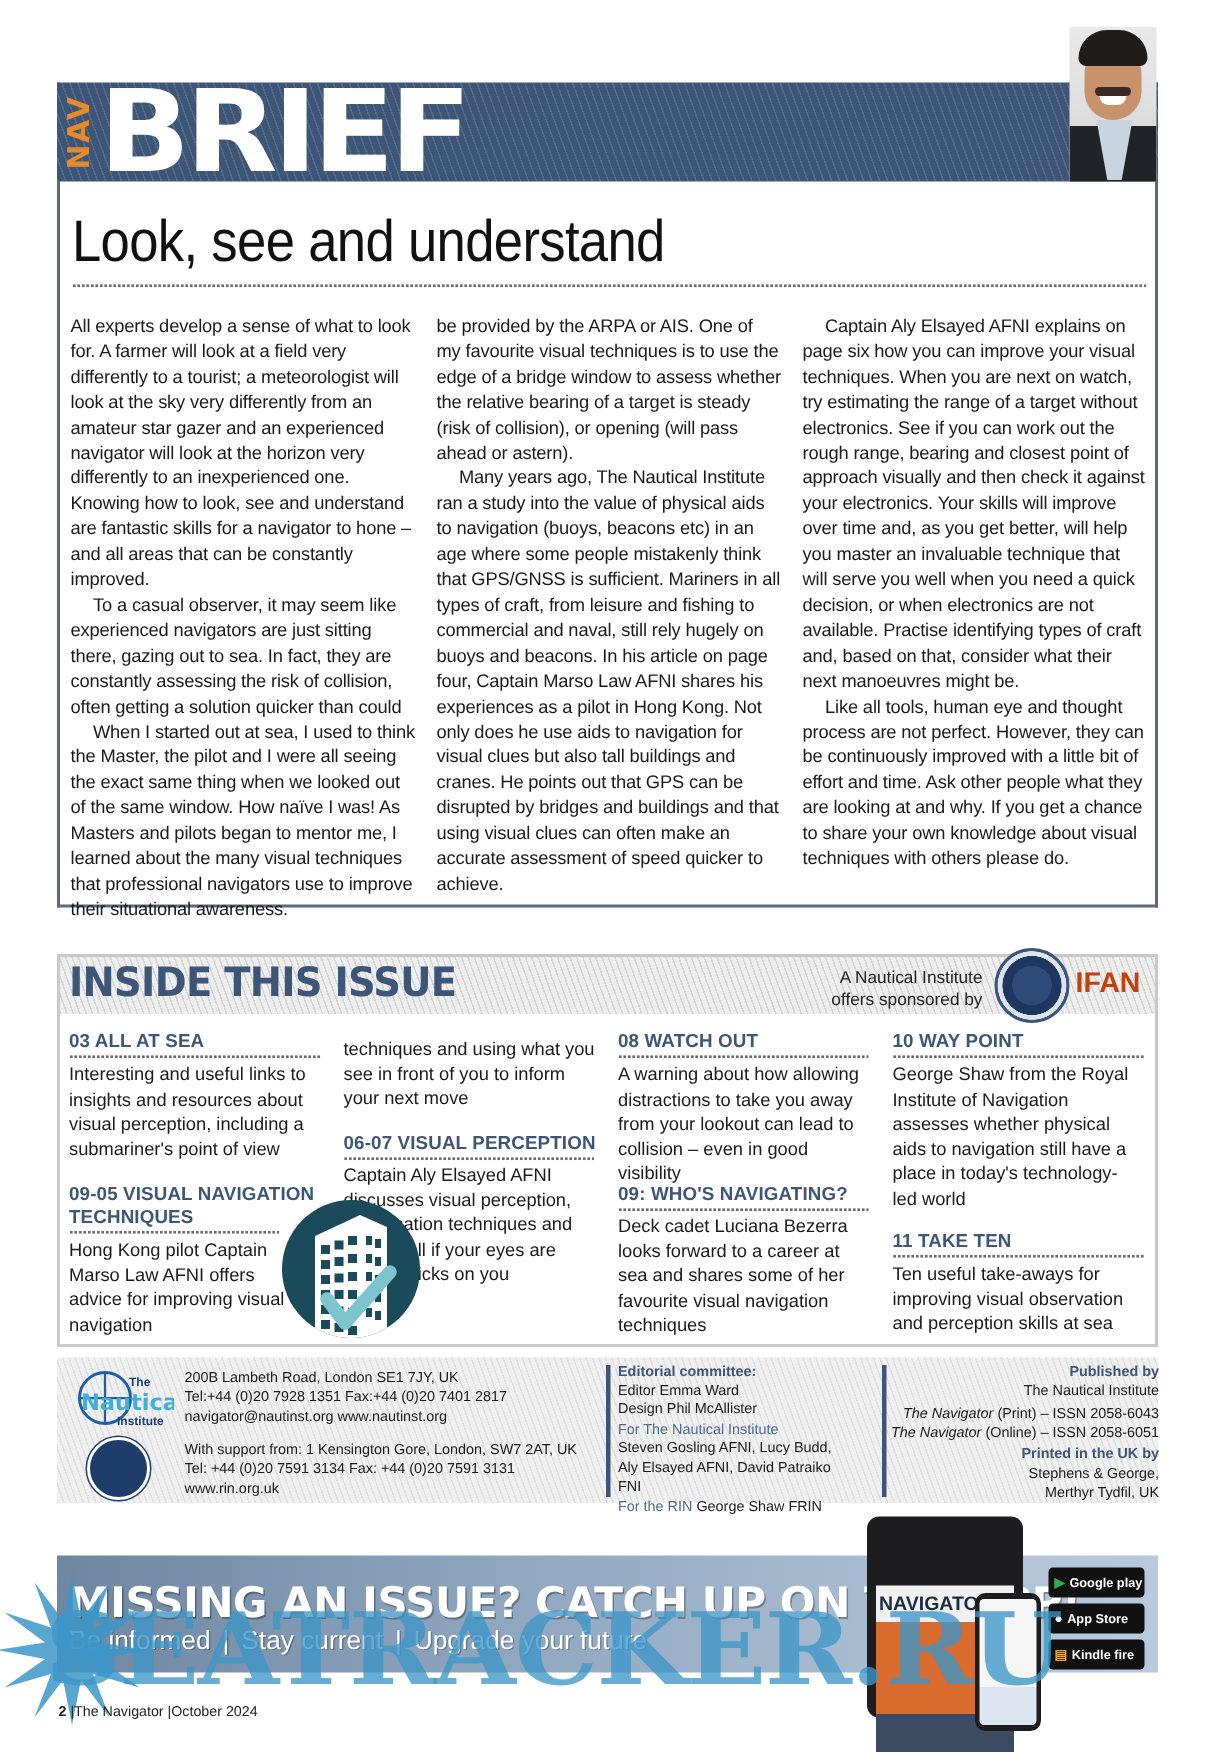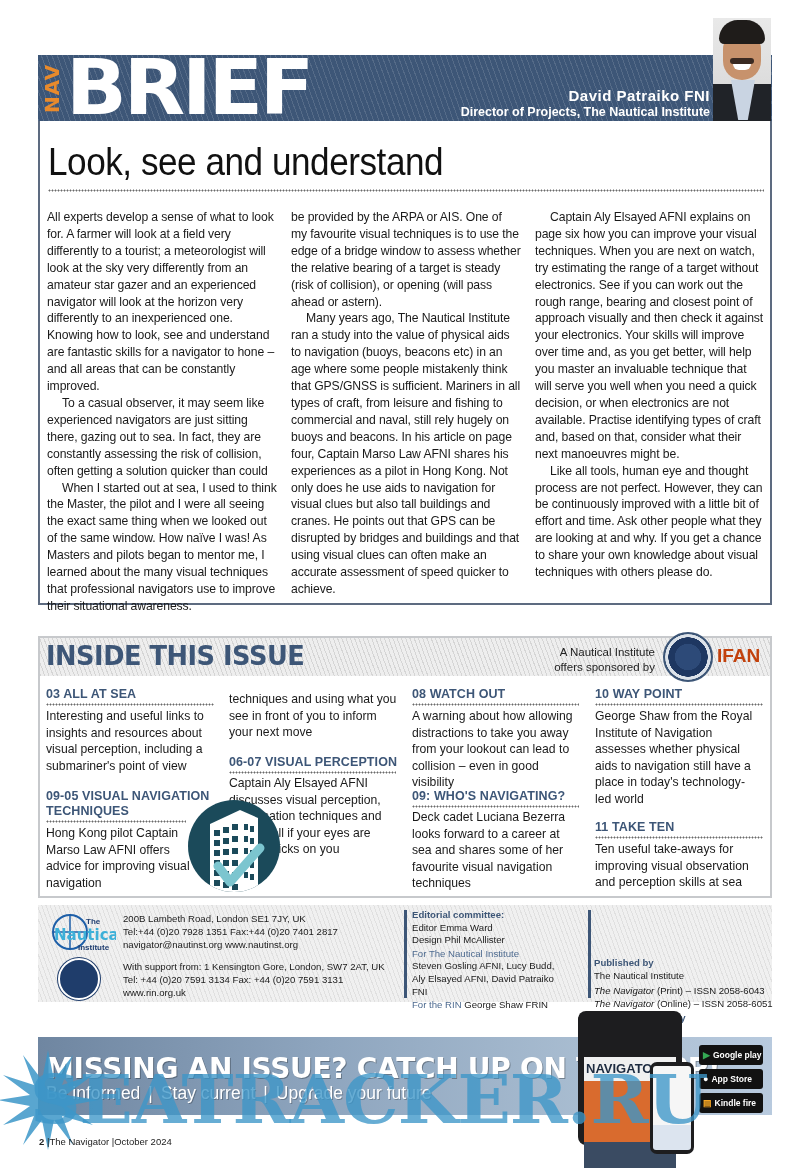--- a/index.html
+++ b/index.html
@@ -151,24 +151,20 @@
   }
   .page-foot { position: absolute; left: 39px; top: 1136px; font-size: 9.5px; color: #222; }
 </style>
 </head>
 <body>
 
 <div class="brief-box"></div>
 <div class="brief-header">
   <div class="nav-vert">NAV</div>
   <div class="brief-word">BRIEF</div>
-  <div class="author">
-    <div class="name">David Patraiko FNI</div>
-    <div class="role">Director of Projects, The Nautical Institute</div>
-  </div>
 </div>
 <div class="portrait">
   <div class="shirt"></div>
     <div class="collar"></div>
   <div class="face"></div>
     <div class="hair"></div>
   <div class="stache"></div>
     <div class="smile"></div>
 </div>
 
@@ -292,21 +288,21 @@
 <div class="vsep" style="left:404px; top:910px; height:88px;"></div>
 <div class="addr" style="left:412px; top:909px; line-height:12.6px;">
   <div class="cred-head">Editorial committee:</div>
   <div>Editor Emma Ward</div>
   <div>Design Phil McAllister</div>
   <div class="cred-sub" style="margin-top:1px;">For The Nautical Institute</div>
   <div style="width:150px;">Steven Gosling AFNI, Lucy Budd, Aly Elsayed AFNI, David Patraiko FNI</div>
   <div style="margin-top:1px;"><span class="cred-sub">For the RIN</span> <span>George Shaw FRIN</span></div>
 </div>
 <div class="vsep" style="left:588px; top:910px; height:88px;"></div>
-<div class="addr" style="left:594px; top:957px; line-height:12.6px;">
+<div class="addr" style="left:594px; top:909px; line-height:12.6px;text-align:right;">
   <div class="cred-head">Published by</div>
   <div>The Nautical Institute</div>
   <div style="margin-top:3px;"><span class="i">The Navigator</span> <span>(Print) – ISSN 2058-6043</span></div>
   <div><span class="i">The Navigator</span> <span>(Online) – ISSN 2058-6051</span></div>
   <div class="cred-head" style="margin-top:2px;">Printed in the UK by</div>
   <div>Stephens &amp; George,</div>
   <div>Merthyr Tydfil, UK</div>
 </div>
 
 <div class="app-banner"></div>

